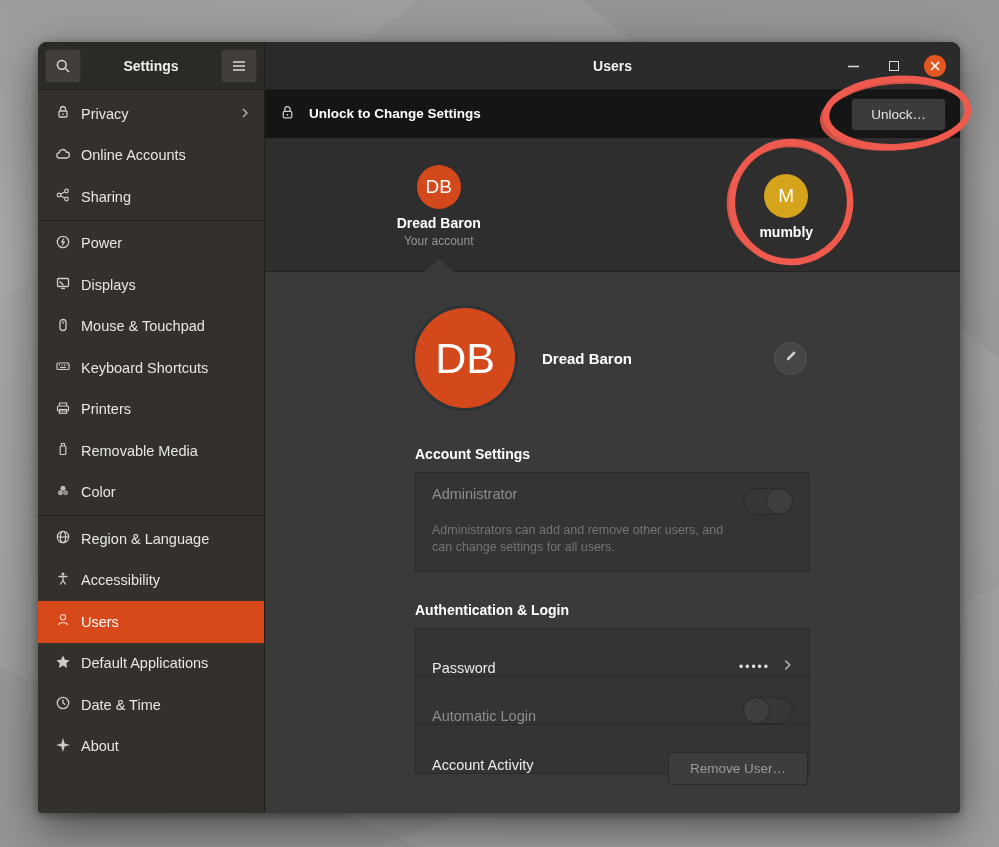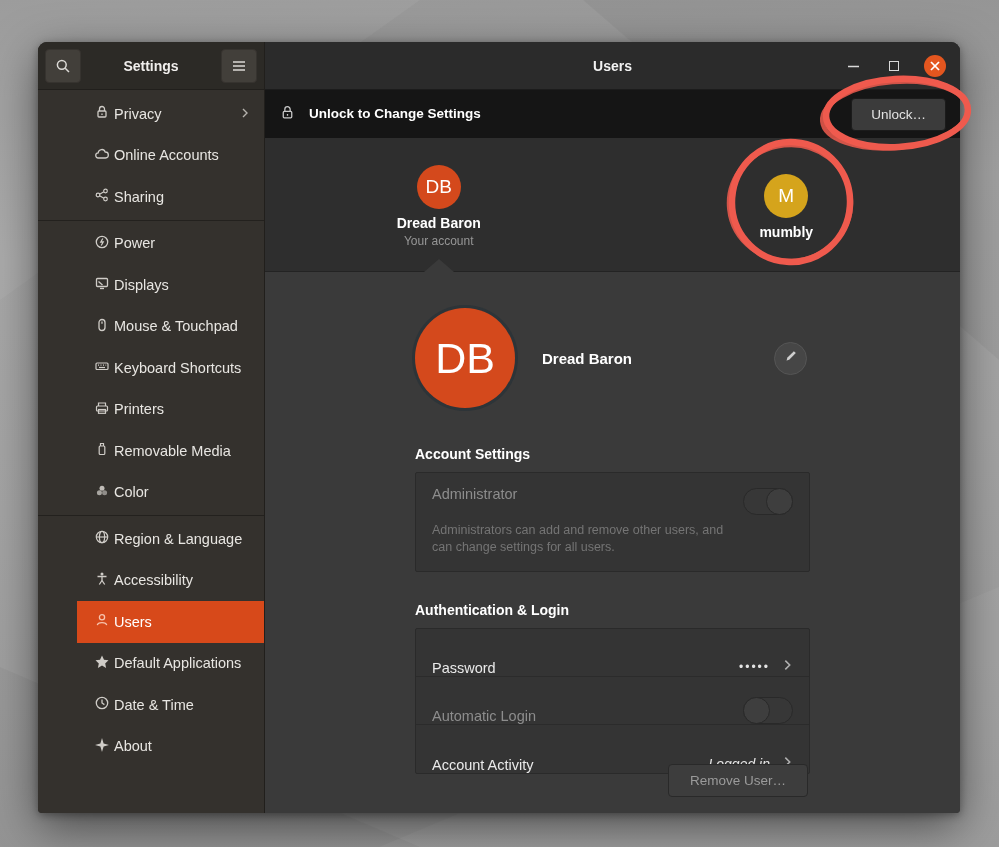--- a/index.html
+++ b/index.html
@@ -22,21 +22,21 @@
     box-shadow:0 14px 46px rgba(0,0,0,.5), 0 2px 8px rgba(0,0,0,.35);
     background:#3a3a3a;
   }
 
   
   .sidebar { width:227px; background:#34312d; display:flex; flex-direction:column; border-right:1px solid #211f1c; }
   .sb-titlebar { height:48px; background:#2c2a26; display:flex; align-items:center; padding:0 7px; border-bottom:1px solid #211f1c; flex:none;gap:36px; }
   .sb-btn { width:36px; height:34px; border-radius:4px; background:#423f3a; border:1px solid #36332f; display:flex; align-items:center; justify-content:center; color:#dcdad6; }
   .sb-title { flex:1; text-align:center; color:#f0eeec; font-weight:bold; font-size:14px; }
   .sb-list { flex:1; padding-top:3px; }
-  .sb-item { height:41.5px; display:flex; align-items:center; gap:4px; padding:0 14px 0 17px; color:#e8e6e2; font-size:14.5px; cursor:pointer;margin-left:39px; }
+  .sb-item { height:41.5px; display:flex; align-items:center; gap:10px; padding:0 14px 0 17px; color:#e8e6e2; font-size:14.5px; cursor:pointer; }
   .sb-item .icn { color:#cfccc7; flex:none; }
   .sb-item.selected { background:#d7491a; color:#ffffff; }
   .sb-item.selected .icn { color:#f7c4ae; }
   .sb-sep { height:1px; background:#23211e; margin:2px 0; }
   .sb-chev { margin-left:auto; color:#b5b2ad; }
 
   
   .main { flex:1; display:flex; flex-direction:column; position:relative; background:#3a3a3a; }
   .headerbar { height:48px; background:#2b2b2b; border-bottom:1px solid #1c1c1c; display:flex; align-items:center; justify-content:center; position:relative; flex:none; }
   .hb-title { color:#f2f2f2; font-weight:bold; font-size:14px; }
@@ -82,21 +82,21 @@
 
   .lrow { height:48px; display:flex; align-items:flex-end; padding:0 16px; border-bottom:1px solid #2b2b2b; cursor:pointer; }
   .lrow:last-child { border-bottom:none; }
   .lrow-title { color:#eaeaea; font-size:14.5px; }
   .lrow-title.dim { color:#8d8d8d; }
   .lrow-right { margin-left:auto; display:flex; align-items:center; gap:12px; }
   .pw-dots { color:#e3e3e3; font-size:12px; letter-spacing:2px; }
   .lrow-value { color:#e5e5e5; font-size:14px;font-style:italic; }
   .chev { color:#b0b0b0; }
 
-  .remove-btn { position:absolute; right:152px; bottom:16px; background:#3d3d3d; border:1px solid #292929; border-radius:4px; color:#9b9b9b; font-size:13.5px; padding:8px 21px; cursor:pointer; }
+  .remove-btn { position:absolute; right:152px; bottom:28px; background:#3d3d3d; border:1px solid #292929; border-radius:4px; color:#9b9b9b; font-size:13.5px; padding:8px 21px; cursor:pointer; }
 
   .annotation-layer { position:absolute; left:0; top:0; width:999px; height:847px; pointer-events:none; }
   .icn { display:block; }
 </style>
 </head>
 <body>
 
 <div class="facet f1"></div>
 <div class="facet f2"></div>
 <div class="facet f3"></div>

